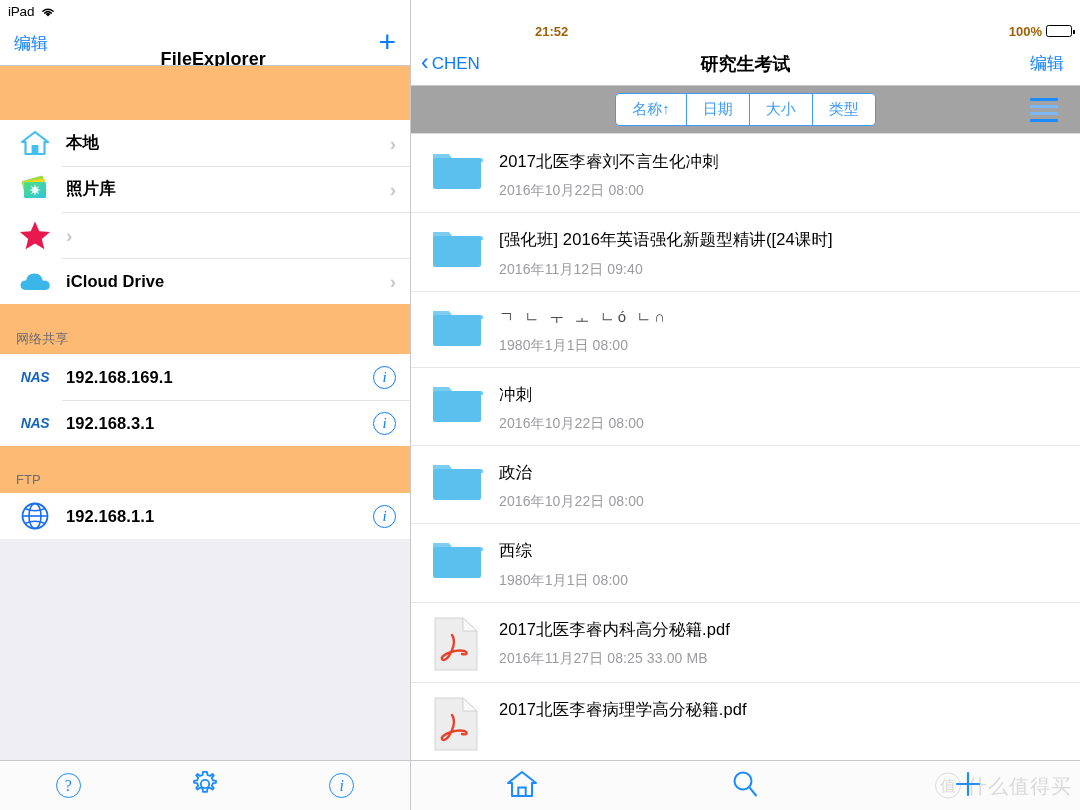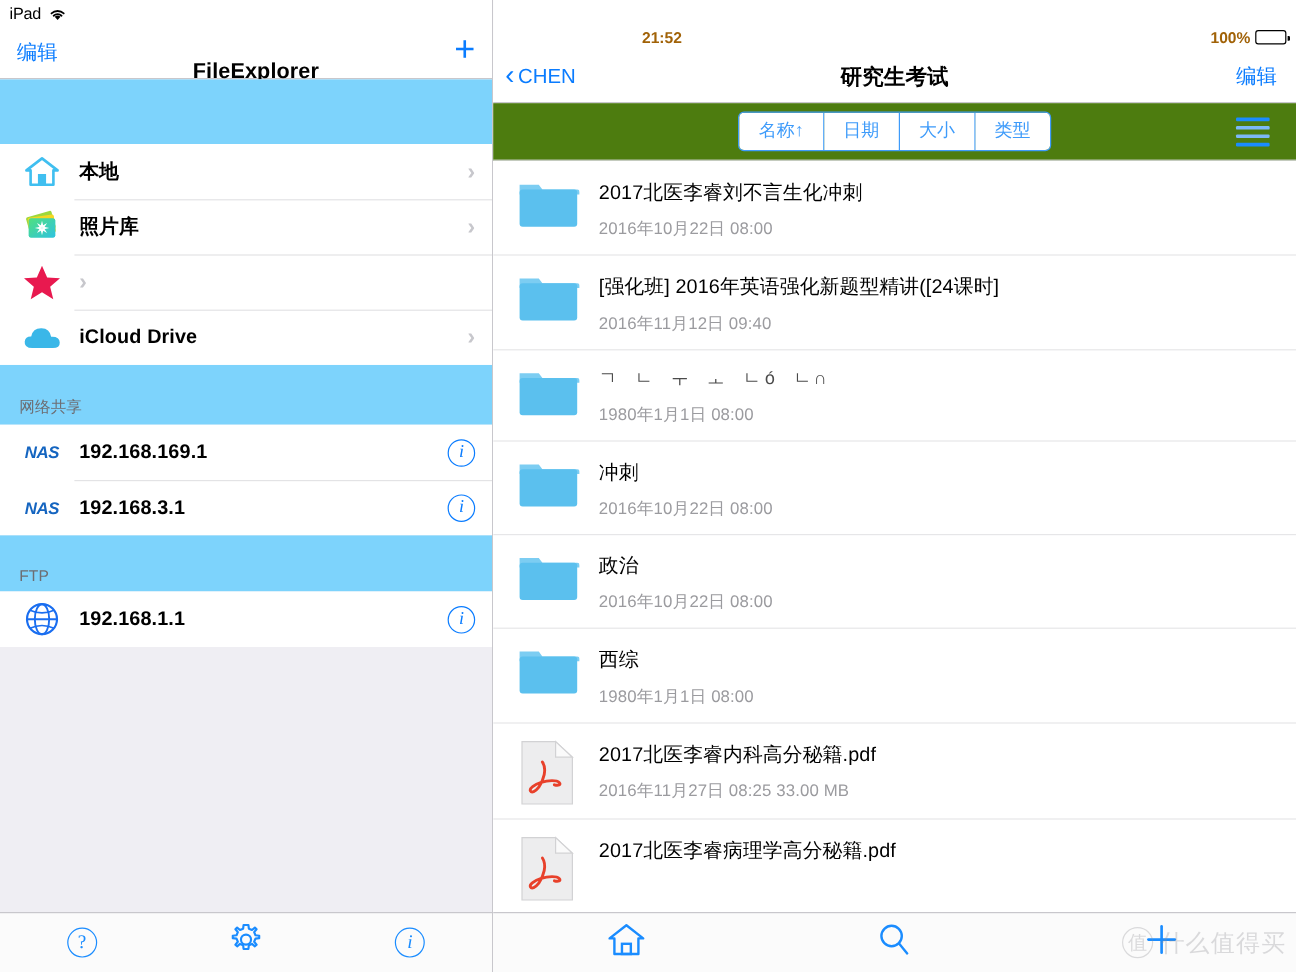--- a/index.html
+++ b/index.html
@@ -37,21 +37,21 @@
   }
   .nav-btn { color: #0a7cff; font-size: 17px; cursor: pointer; }
   .nav-title { font-size: 18px; font-weight: bold; color: #000; letter-spacing: 0.1px; margin-top: 32px; }
   .plus-btn {
     color: #0a7cff; font-size: 30px; line-height: 1;
     font-weight: 300; cursor: pointer; position: relative; top: -2px;
   }
 
   .sidebar-scroll { flex: 1; overflow: hidden; background: #efeef3; }
   .sec-header {
-    background: #7dd3fc;
+    background: #fdba74;
     font-size: 13px; color: #6d6d72;
     padding: 26px 16px 6px 16px;
     letter-spacing: 0.1px;
   }
   .sec-header.blank { height: 54px; padding: 0; }
   .sec-group { background: #fff; }
 
   .row {
     display: flex; align-items: center;
     height: 46px; padding: 0 14px 0 18px;
@@ -116,21 +116,21 @@
     border-bottom: 1px solid #c8c7cc; position: relative;
   }
   .back-btn { display: flex; align-items: center; gap: 3px; color: #0a7cff; font-size: 17px; cursor: pointer; }
   .chev-back { font-size: 23px; font-weight: 500; line-height: 1; position: relative; top: -1px; }
   .nav-title-r {
     position: absolute; left: 0; right: 0; text-align: center;
     font-size: 18px; font-weight: bold; color: #000; pointer-events: none;
   }
 
   .sortbar {
-    height: 48px; flex: none; background: #4d7c0f;
+    height: 48px; flex: none; background: #a3a3a3;
     display: flex; align-items: center; justify-content: center;
     position: relative; border-bottom: 1px solid #d9d9de;
   }
   .segmented {
     display: flex; border: 1px solid #3e9bfa; border-radius: 5px; overflow: hidden;
   }
   .seg {
     padding: 4px 16px; font-size: 15px; color: #3e9bfa;
     border-right: 1px solid #3e9bfa; cursor: pointer;
     background: #fff; white-space: nowrap; line-height: 1.5;
@@ -147,21 +147,21 @@
   .frow {
     display: flex; align-items: flex-start; gap: 16px;
     padding: 14px 16px 12px 20px; position: relative; cursor: pointer;
     min-height: 70px;
   }
   .frow + .frow::before {
     content: ""; position: absolute; left: 0; right: 0; top: 0; height: 1px; background: #e6e6e8;
   }
   .frow .finfo { flex: 1; padding-top: 2px; }
   .fname { font-size: 16.5px; color: #000; line-height: 1.35; letter-spacing: 0.1px; }
-  .fname.mojibake { font-family: Liberation Mono, monospace; color: #4a4a4a; font-size: 15px; letter-spacing: 3px; }
+  .fname.mojibake { font-family: Liberation Sans, sans-serif; color: #4a4a4a; font-size: 15px; letter-spacing: 3px; }
   .fmeta { font-size: 14px; color: #9b9b9f; margin-top: 10px; letter-spacing: 0.1px; }
 
   .folder-ico { width: 52px; height: 44px; flex: none; position: relative; }
   .pdf-ico { width: 52px; height: 54px; flex: none; position: relative; }
 
   .tabbar-r {
     height: 50px; flex: none; background: #fbfbfb;
     border-top: 1px solid #c8c7cc; display: flex; align-items: center;
     position: relative;
   }

